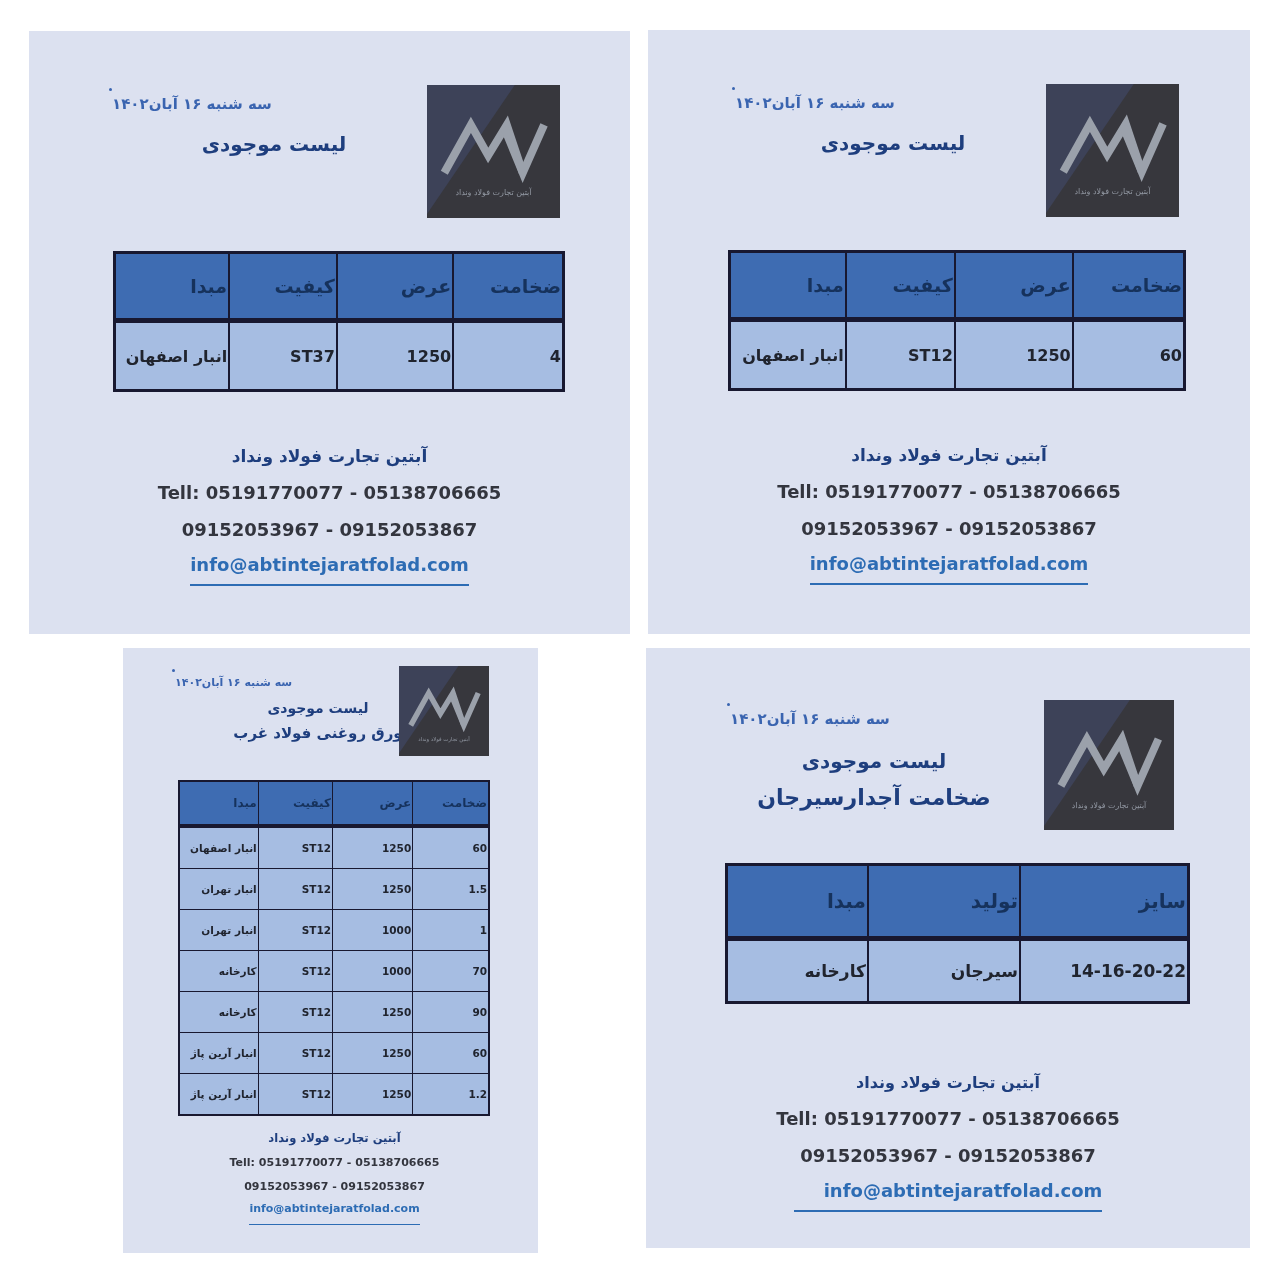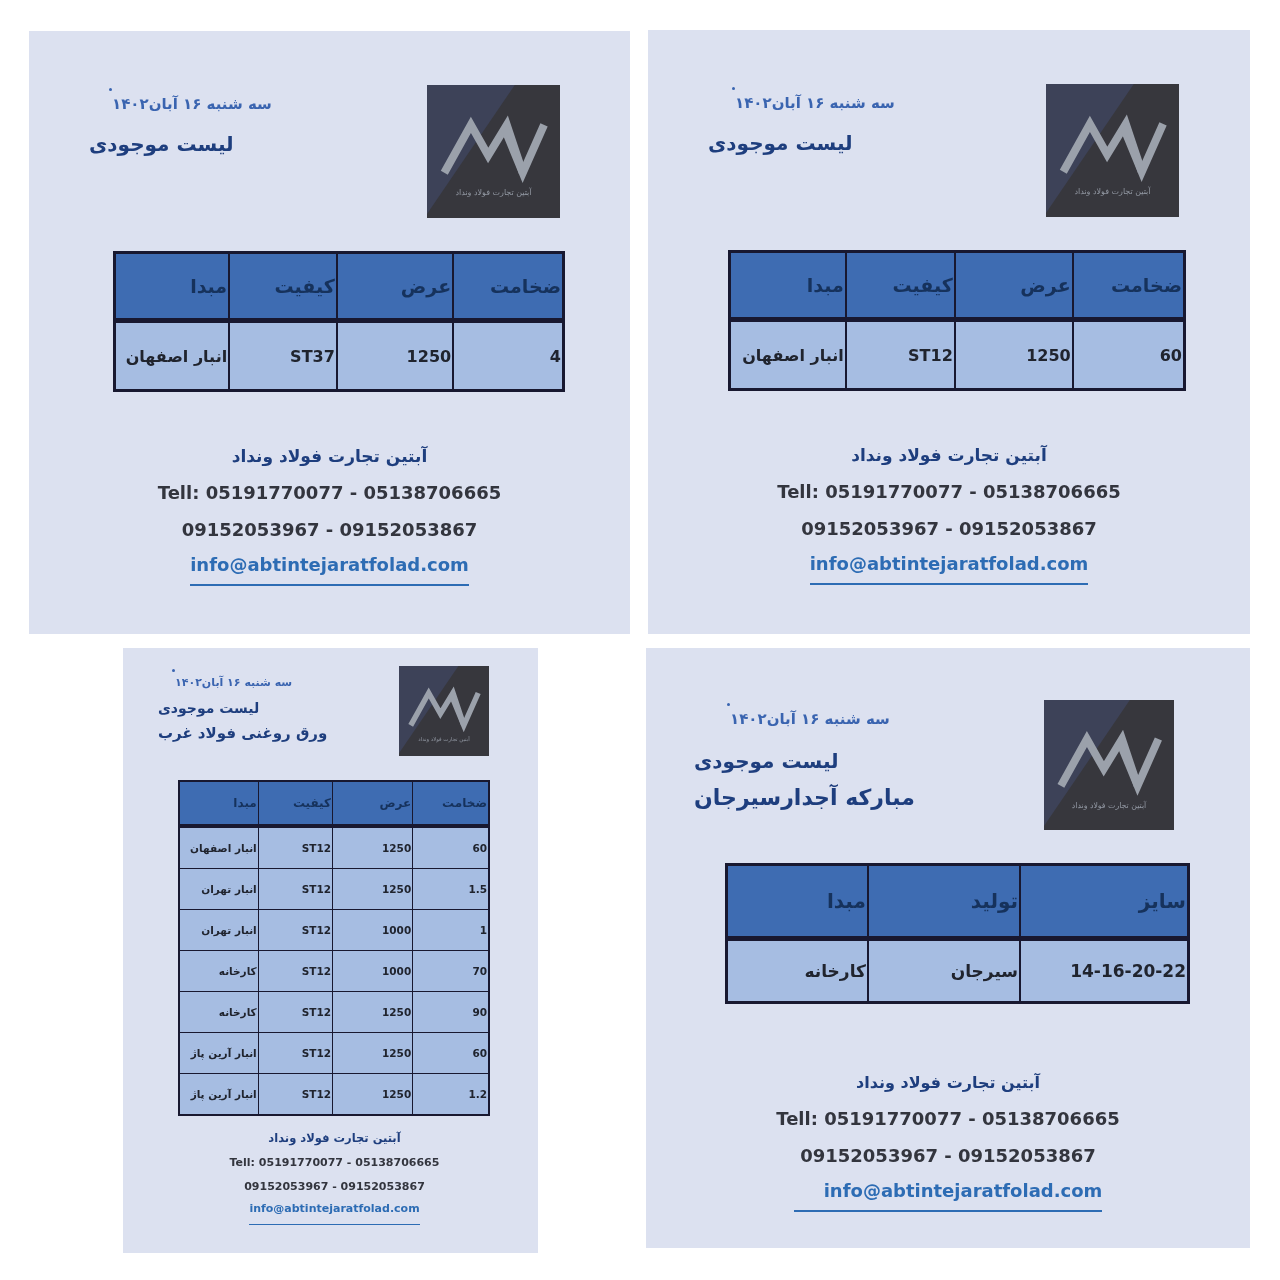--- a/index.html
+++ b/index.html
@@ -21,21 +21,21 @@
 
   .date{position:absolute;direction:rtl;font-weight:bold;color:var(--date-text);
         font-size:15px;white-space:nowrap;}
   .date::before{content:"";position:absolute;left:-3px;top:-7px;width:3px;height:3px;
         border-radius:50%;background:var(--date-text);}
   .p1 .date{left:83px;top:64px;}
   .p2 .date{left:87px;top:64px;}
   .p3 .date{left:52px;top:28px;font-size:11px;}
   .p4 .date{left:84px;top:62px;}
 
-  .titleblock{position:absolute;text-align:left;direction:rtl;color:var(--title-text);font-weight:bold;}
+  .titleblock{position:absolute;text-align:center;direction:rtl;color:var(--title-text);font-weight:bold;}
   .list-title{font-size:20px;line-height:1.15;}
   .subtitle{font-size:22px;margin-top:12px;white-space:nowrap;}
   .p1 .titleblock,.p2 .titleblock{left:60px;top:102px;width:370px;}
   .p3 .titleblock{left:35px;top:52px;width:320px;}
   .p3 .list-title{font-size:14px;}
   .p3 .subtitle{font-size:15px;margin-top:8px;}
   .p4 .titleblock{left:48px;top:102px;width:360px;}
 
   .logo{position:absolute;}
   .p1 .logo,.p2 .logo{left:398px;top:54px;width:133px;height:133px;}
@@ -242,21 +242,21 @@
       <div class="tell">Tell: 05191770077 - 05138706665</div>
       <div class="mobiles">09152053967 - 09152053867</div>
       <a class="email">info@abtintejaratfolad.com</a>
     </div>
   </section>
 
   <section class="panel p4">
     <div class="date">سه شنبه ۱۶ آبان۱۴۰۲</div>
     <div class="titleblock">
       <div class="list-title">لیست موجودی</div>
-      <div class="subtitle">مبارکه آجدارسیرجان</div>
+      <div class="subtitle">ضخامت آجدارسیرجان</div>
     </div>
     <div class="logo">
       <svg viewBox="0 0 100 100">
         <rect x="0" y="0" width="100" height="100" fill="#37373d"></rect>
         <polygon points="0,0 66,0 0,97" fill="#3d4258"></polygon>
         <g fill="none" stroke="#9ba1ab" stroke-width="6" stroke-linejoin="miter">
           <path d="M13 66 L33 30 L46 53 L60 30 L72 66"></path>
           <path d="M58 32 L72 66 L88 30"></path>
         </g>
         <text x="50" y="83" font-size="6" fill="#9298a3" text-anchor="middle">آبتین تجارت فولاد ونداد</text>

